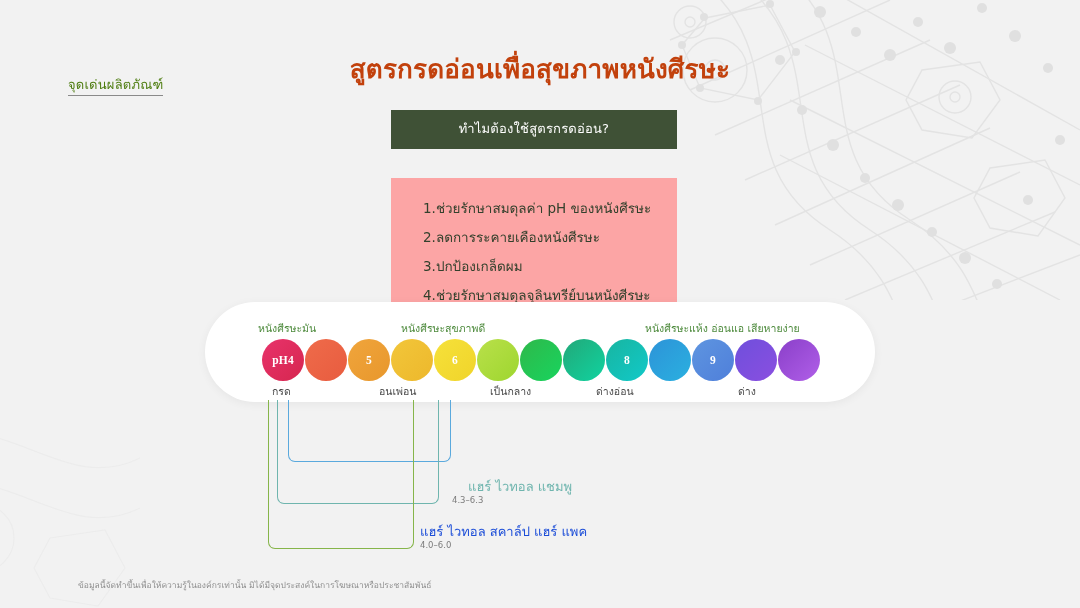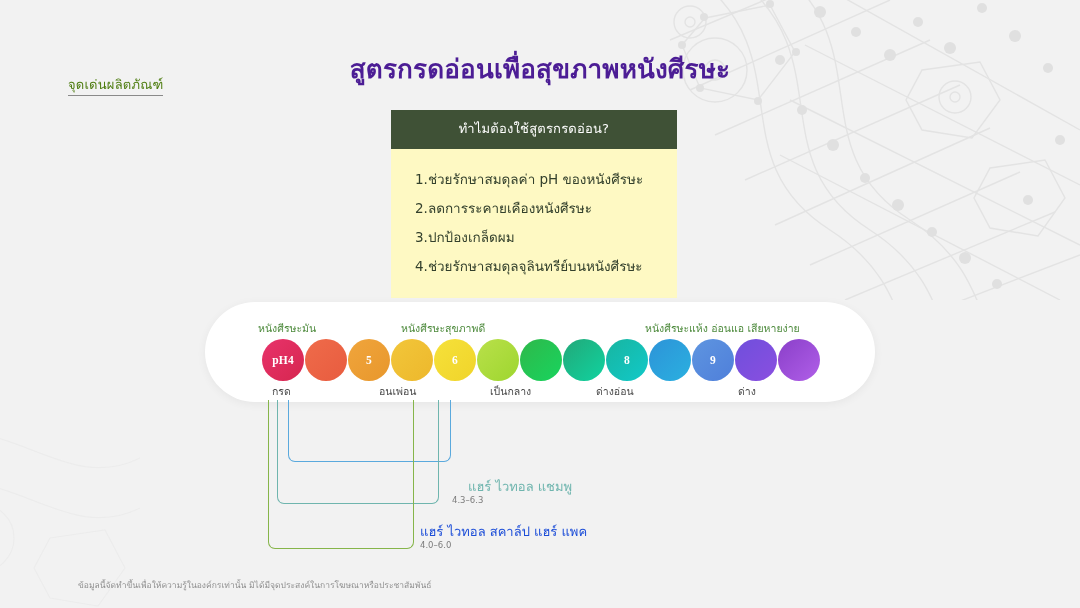--- a/index.html
+++ b/index.html
@@ -39,41 +39,42 @@
   }
   #eyebrow-rule {
     position:absolute; left:68px; top:95px;
     width:95px; height:1px; background:#8a8a8a;
   }
 
   
   #page-title {
     position:absolute; left:0; top:48px; width:1080px;
     text-align:center;
-    font-size:26px; font-weight:700; color:#4c1d95;
+    font-size:26px; font-weight:700; color:#c2410c;
     letter-spacing:.2px;
   }
 
   
   #info-card {
     position:absolute; left:391px; top:110px;
     width:286px;
   }
   #info-card-header {
     background:#3f5136;
     color:#ffffff;
     font-size:13px;
     font-weight:400;
     text-align:center;
     padding:8px 0 10px;
     letter-spacing:.2px;
   }
   #info-card-body {
-    background:#fef9c3;
-    padding:16px 0 18px 24px;
+    background:#fca5a5;
+    padding:16px 0 18px 32px;
+    margin-top:29px;
   }
   .info-item {
     font-size:13.5px;
     color:#33402c;
     line-height:1.1;
     padding:7px 0;
     white-space:nowrap;
   }
 
   

